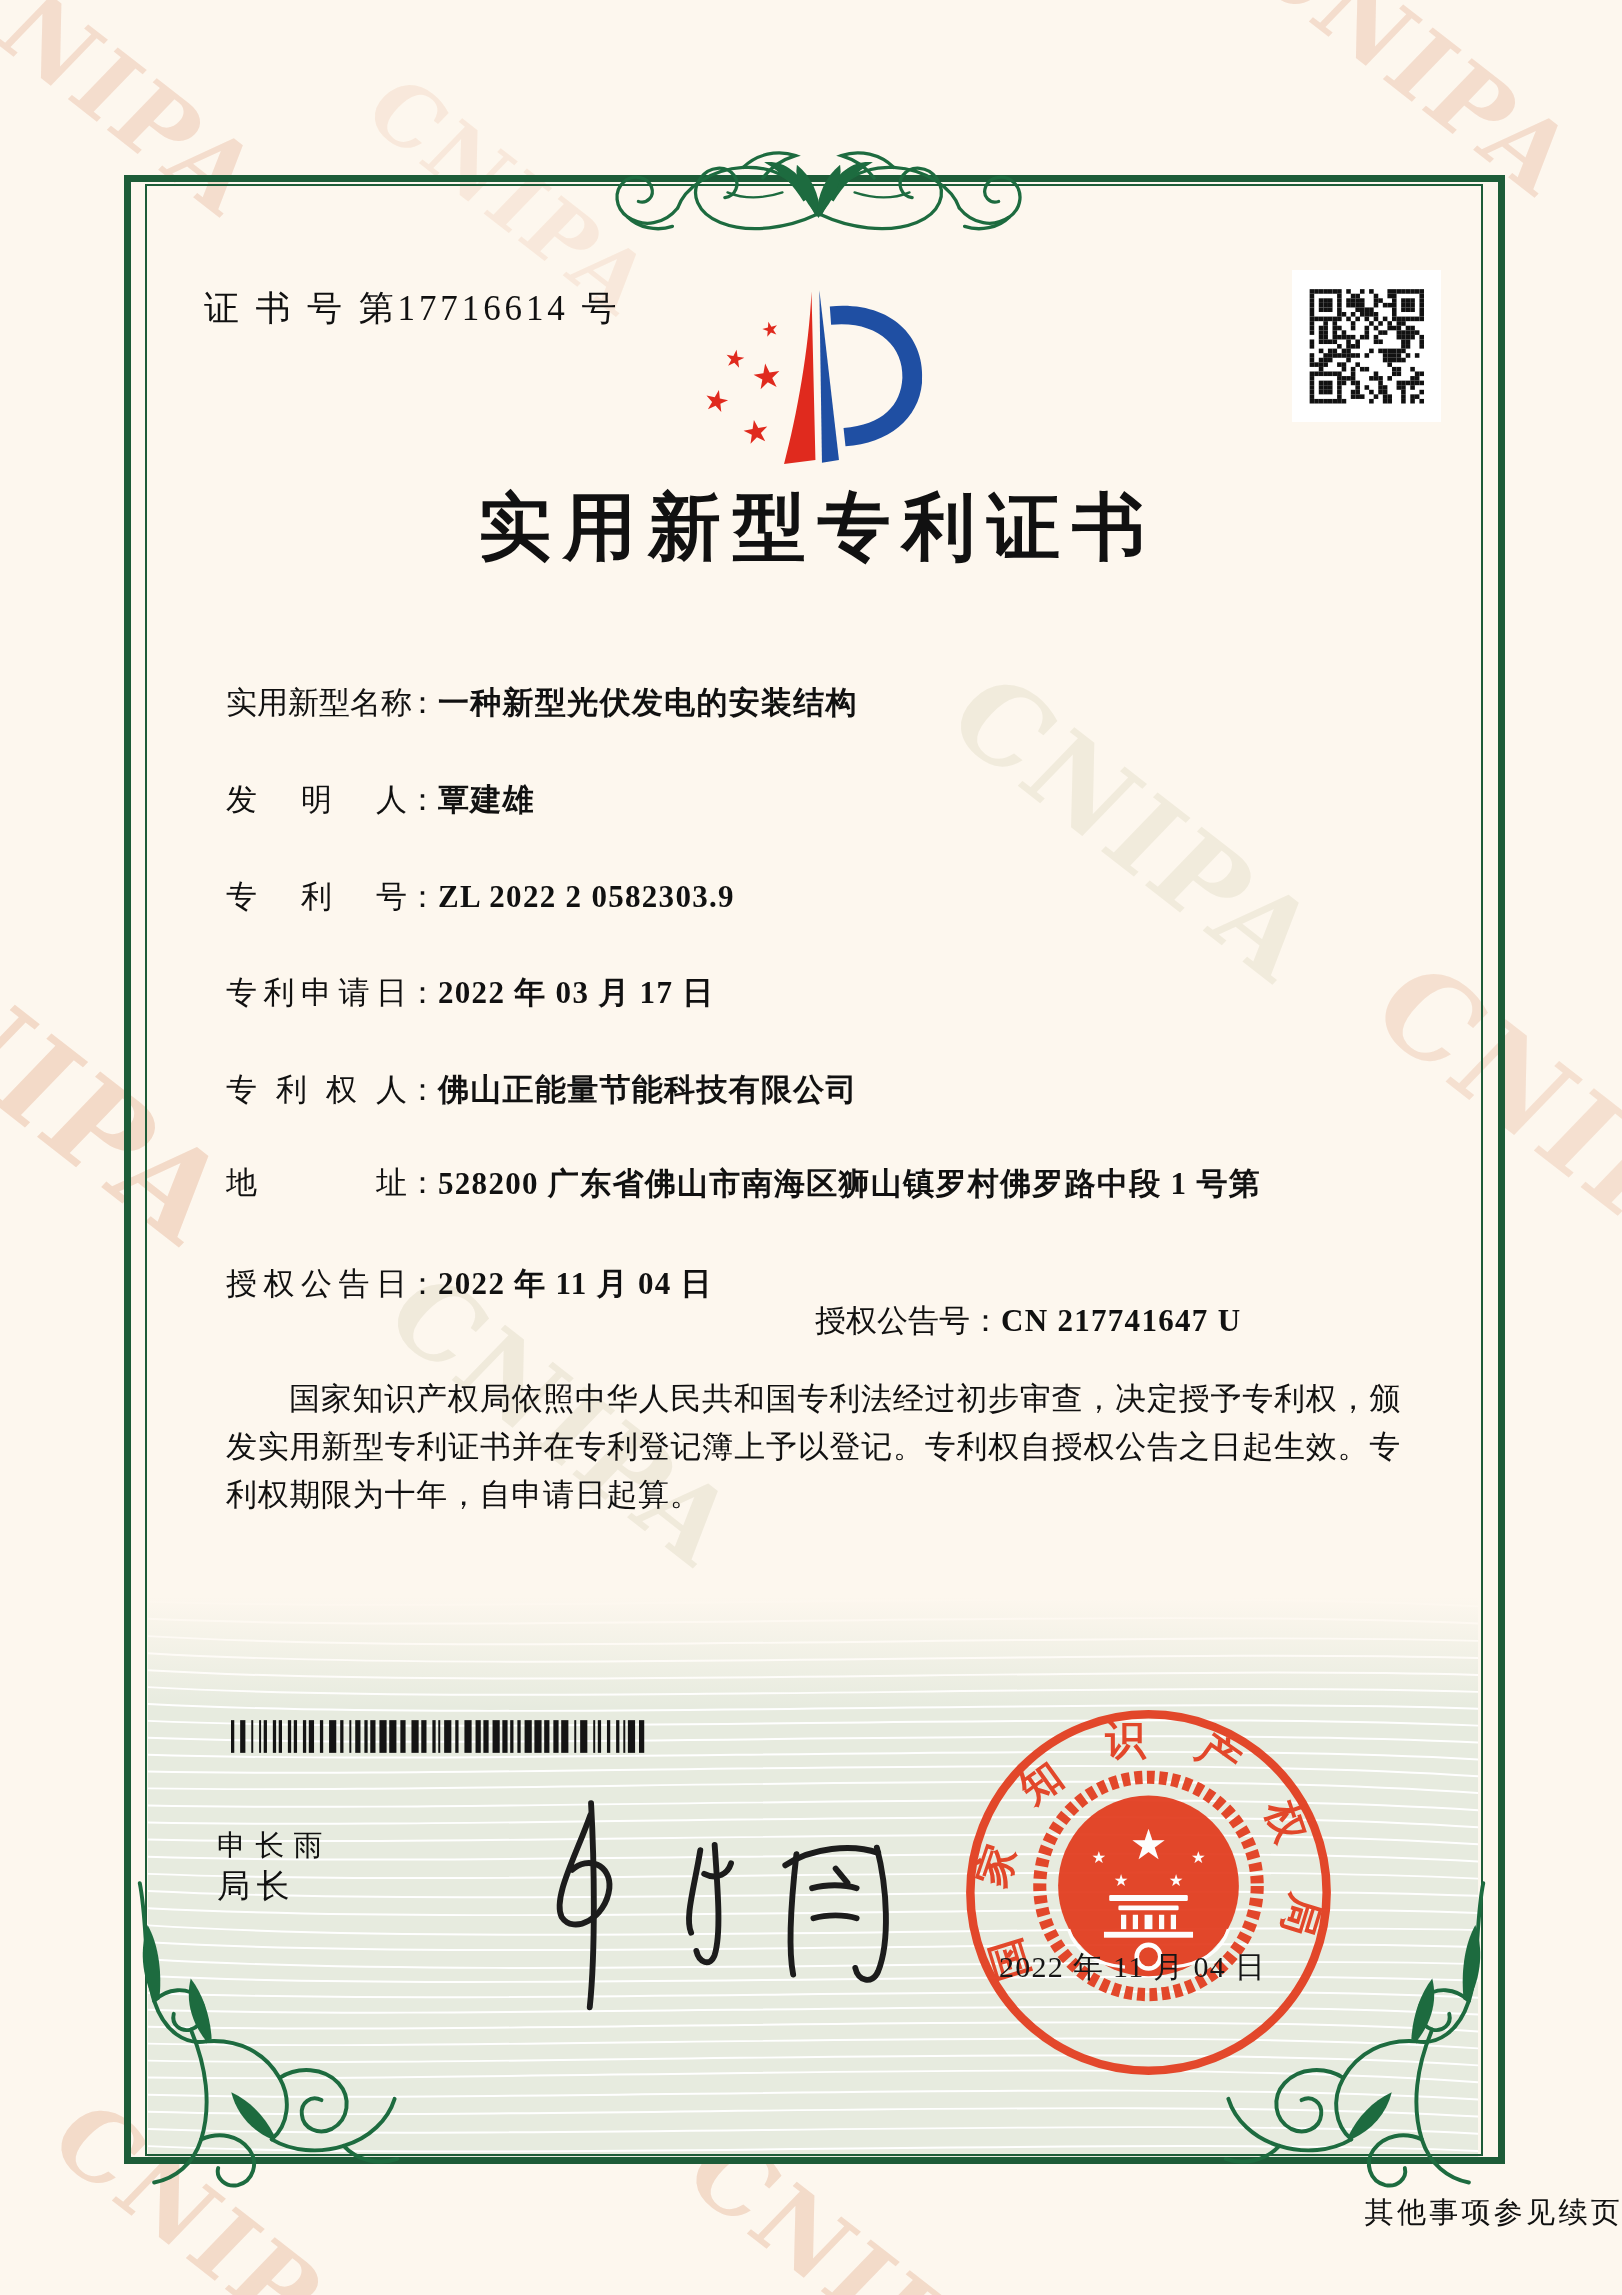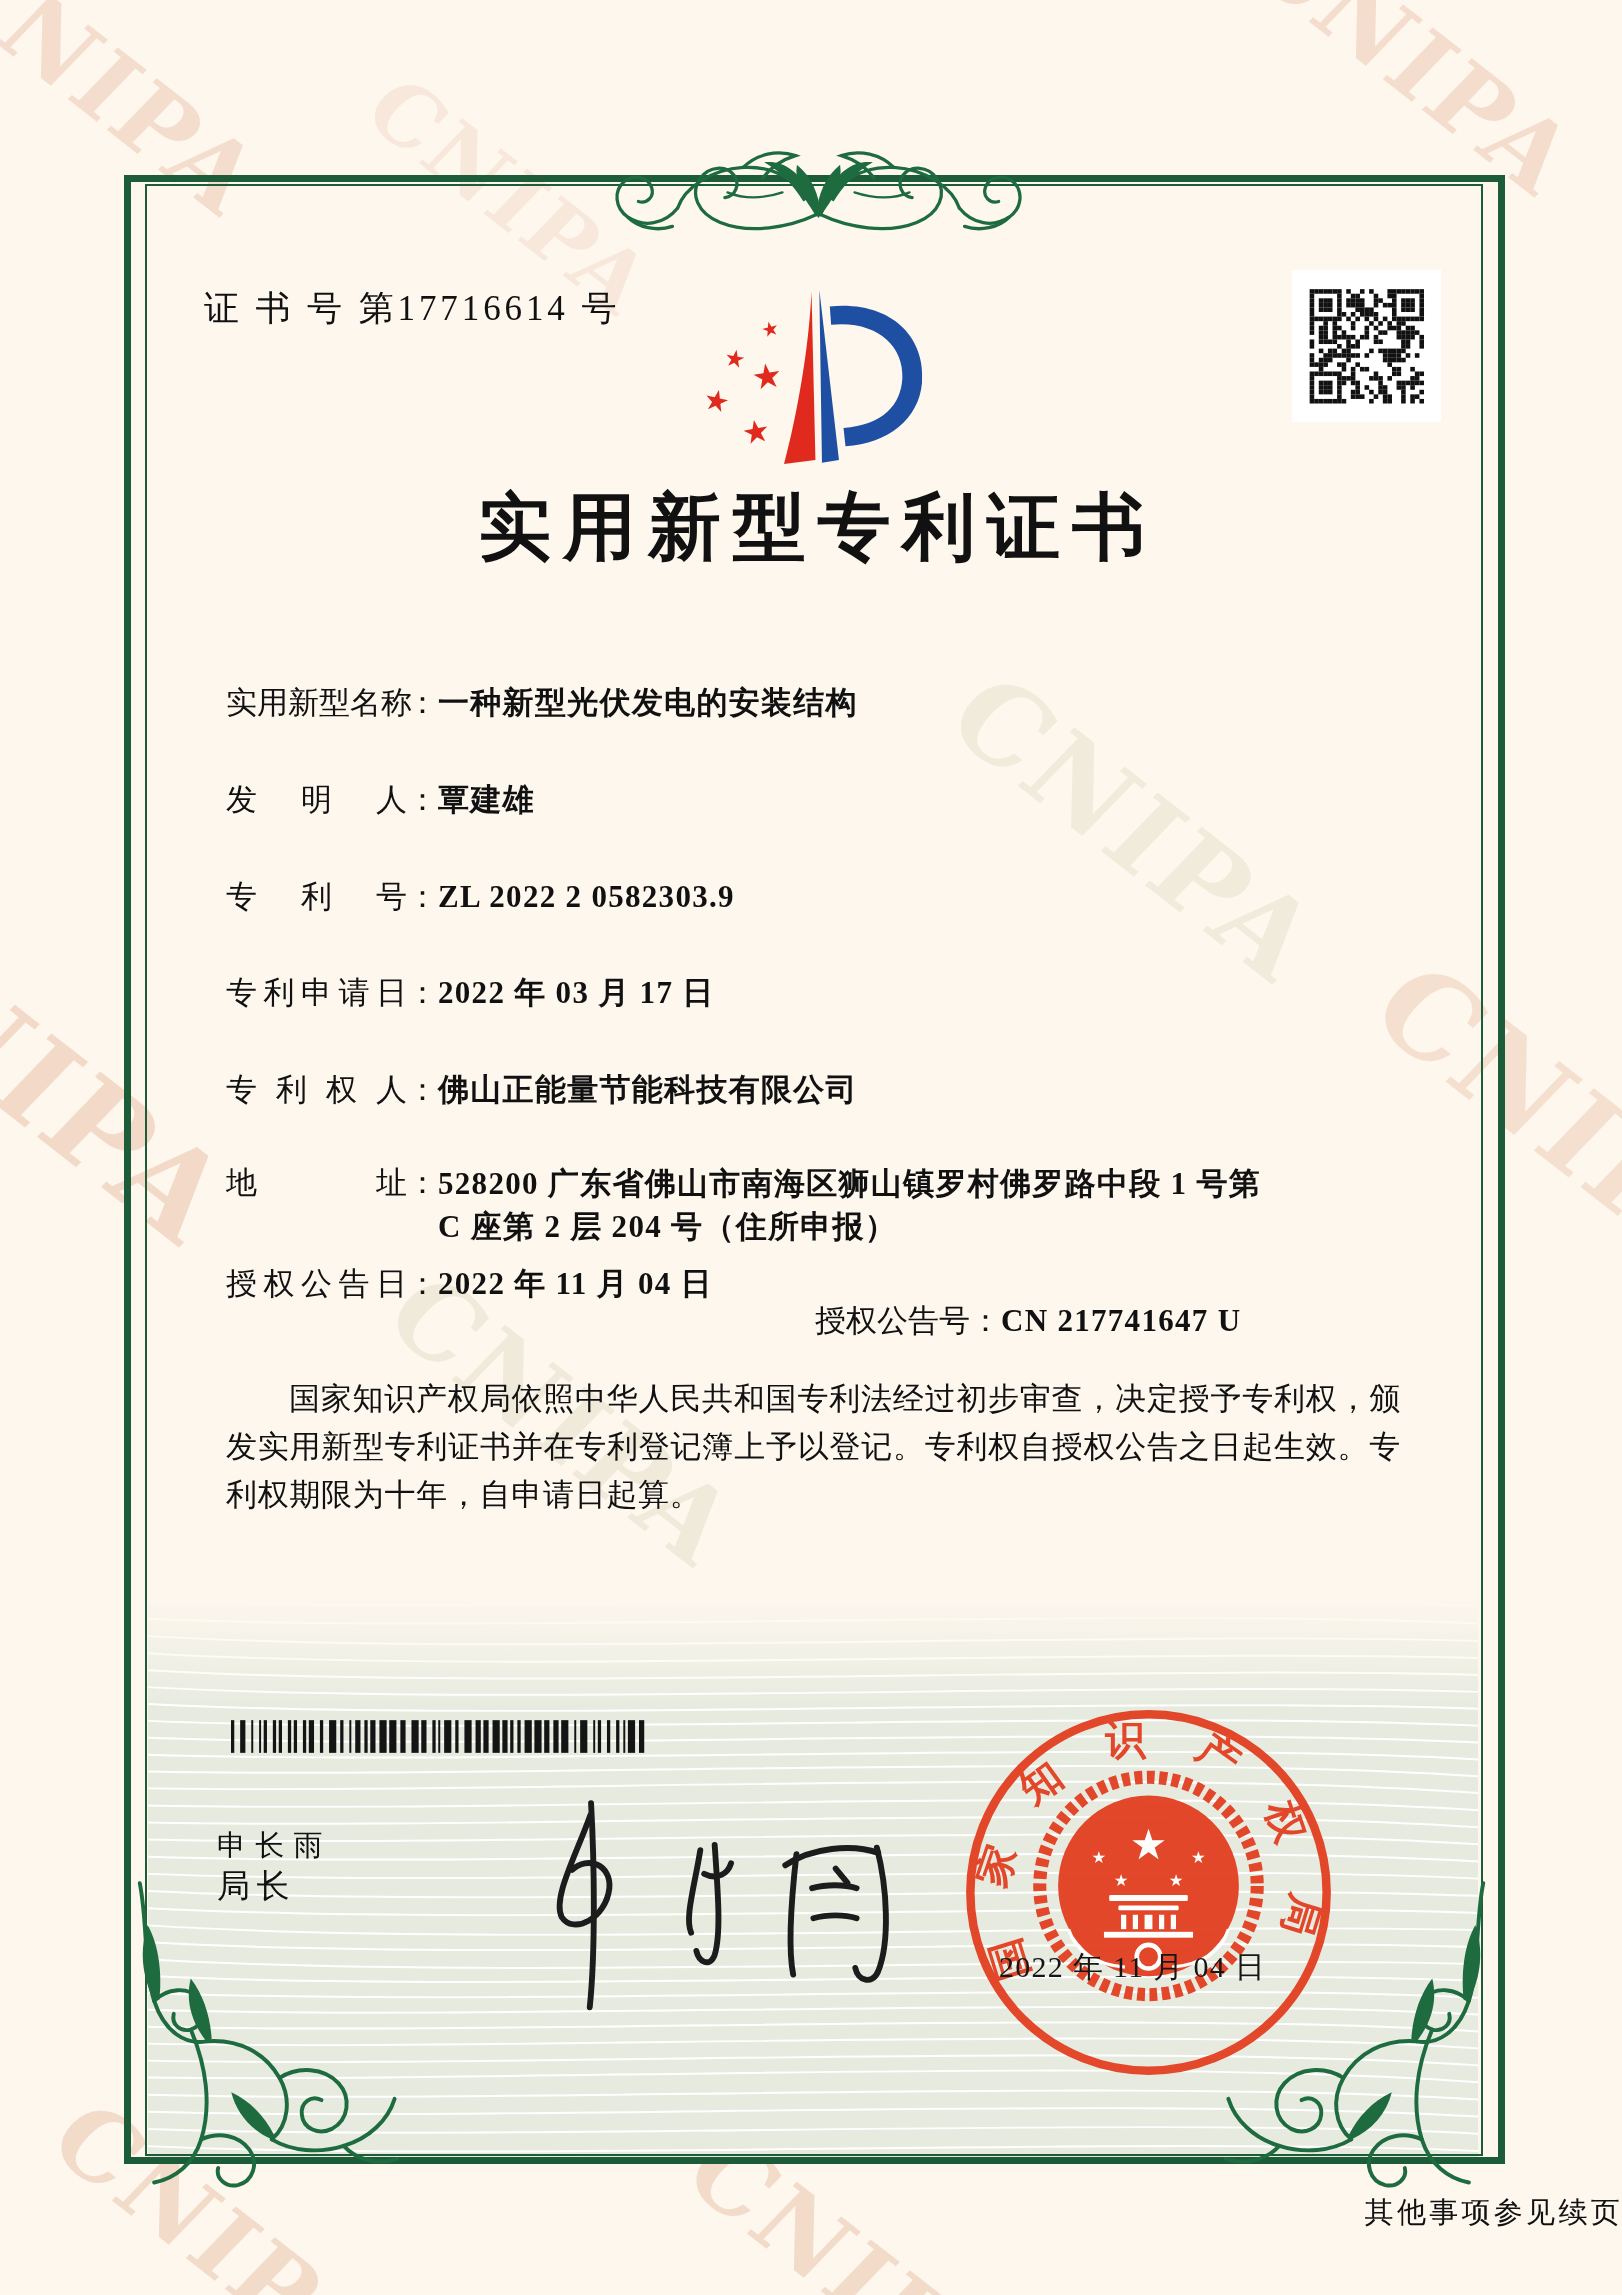--- a/index.html
+++ b/index.html
@@ -490,21 +490,21 @@
   <div class="field-row" style="top:876px">
     <span class="flabel">专利号</span><span class="fcolon">：</span><span class="fvalue">ZL 2022 2 0582303.9</span>
   </div>
   <div class="field-row" style="top:972px">
     <span class="flabel">专利申请日</span><span class="fcolon">：</span><span class="fvalue">2022 年 03 月 17 日</span>
   </div>
   <div class="field-row" style="top:1069px">
     <span class="flabel">专利权人</span><span class="fcolon">：</span><span class="fvalue">佛山正能量节能科技有限公司</span>
   </div>
   <div class="field-row" style="top:1162px">
-    <span class="flabel">地址</span><span class="fcolon">：</span><span class="fvalue"><span class="vline">528200 广东省佛山市南海区狮山镇罗村佛罗路中段 1 号第</span><span class="vline">C 座第 2 层 204 号（住所申报）</span></span>
+    <span class="flabel">地址</span><span class="fcolon">：</span><span class="fvalue"><span class="vline">528200 广东省佛山市南海区狮山镇罗村佛罗路中段 1 号第</span></span>
   </div>
   <div class="field-row" style="top:1263px">
     <span class="flabel">授权公告日</span><span class="fcolon">：</span><span class="fvalue">2022 年 11 月 04 日</span>
     <span class="grant2"><span>授权公告号</span><span>：</span><span class="fvalue">CN 217741647 U</span></span>
   </div>
 
   <div class="body-text">
     <p>国家知识产权局依照中华人民共和国专利法经过初步审查，决定授予专利权，颁发实用新型专利证书并在专利登记簿上予以登记。专利权自授权公告之日起生效。专利权期限为十年，自申请日起算。</p>
   </div>
 

